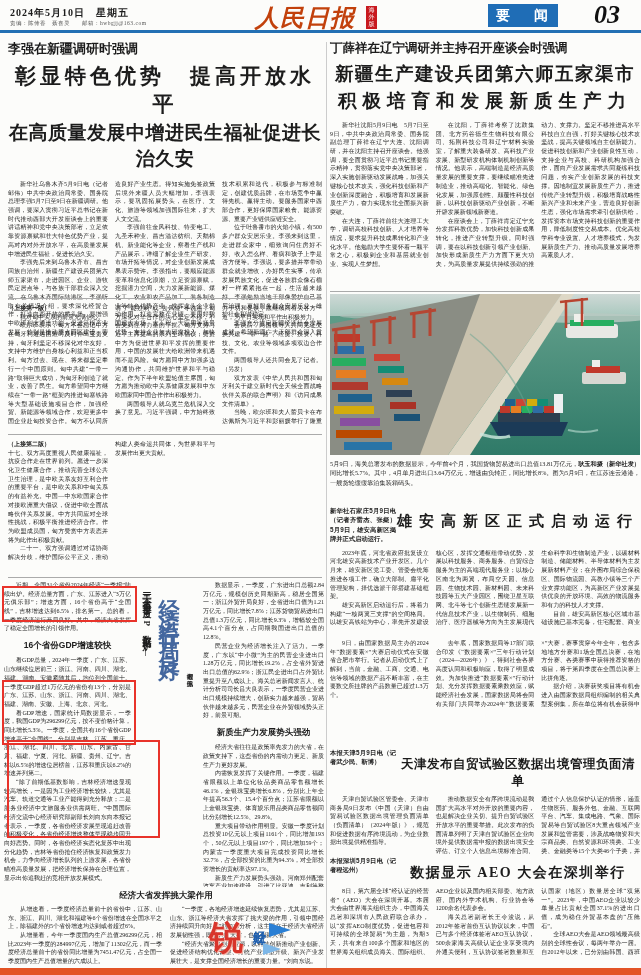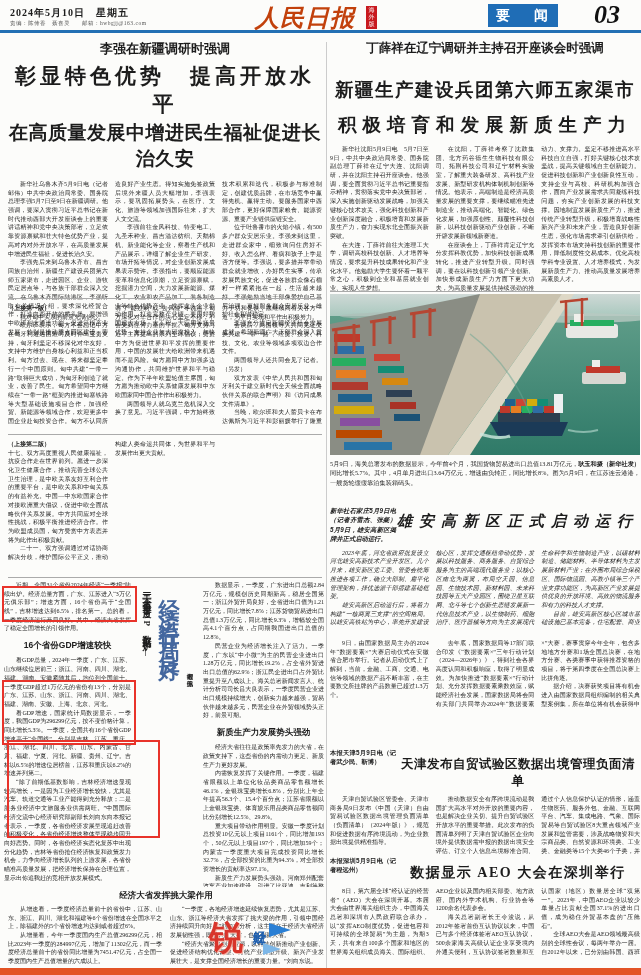--- a/index.html
+++ b/index.html
@@ -18,33 +18,33 @@
   .pageno{position:absolute;left:594px;top:0px;font-size:26px;font-weight:bold;font-style:italic;color:#111;}
   .hdr-rule{position:absolute;left:0;top:30px;width:641px;height:3px;background:#2470b4;}
   
   .body{font-size:6px;line-height:1.45;text-align:justify;overflow:hidden;}
   .body p{margin:0;text-indent:2em;}
   .body p.lead{text-indent:0;}
   .cols3{column-count:3;column-gap:7px;column-fill:auto;}
   .cols2{column-count:2;column-gap:8px;column-fill:auto;}
   .rule-h{position:absolute;height:1px;background:#aaa;}
   .rule-v{position:absolute;width:1px;background:#ccc;}
-  .kicker{font-family:"Liberation Sans","DejaVu Sans",sans-serif;font-weight:bold;text-align:center;}
+  .kicker{font-family:"Liberation Sans","DejaVu Sans",sans-serif;font-weight:bold;text-align:left;}
   .headline{font-weight:bold;text-align:center;}
   
   .a1{position:absolute;left:8px;top:40px;width:314px;}
   .a1 .kicker{font-size:13px;margin-bottom:4px;}
   .a1 .h1{font-size:21px;letter-spacing:4px;}
   .a1 .h2{font-size:19px;letter-spacing:.5px;margin-top:2px;}
   .a1 .body{height:162px;margin-top:8px;}
   
   .a2{position:absolute;left:330px;top:40px;width:310px;}
-  .a2 .kicker{font-size:12.5px;margin-bottom:20px;}
+  .a2 .kicker{font-size:12.5px;margin-bottom:4px;}
   .a2 .h1{font-size:18.5px;letter-spacing:1.5px;}
-  .a2 .h2{font-size:18.5px;letter-spacing:6px;margin-top:10px;}
+  .a2 .h2{font-size:18.5px;letter-spacing:6px;margin-top:2px;}
   .a2 .body{height:156px;margin-top:8px;}
   
   .jump1{position:absolute;left:8px;top:304px;width:314px;height:124px;}
   .jump2{position:absolute;left:8px;top:440px;width:314px;height:131px;}
   .jump-mark{font-weight:bold;}
   
   .photo{position:absolute;left:330px;top:294px;width:310px;height:161px;}
   .caption{position:absolute;left:330px;top:459px;width:310px;font-size:6.2px;line-height:1.5;text-align:justify;}
   .caption .credit{font-weight:bold;float:right;}
   
@@ -229,21 +229,21 @@
         <path d="M238,136 q16,4 30,0" stroke="#bfe0d5" stroke-width="2" fill="none" opacity=".6"></path>
       </g>
       <path d="M140,40 q40,30 60,80" stroke="#67a391" stroke-width="1.5" fill="none" opacity=".5"></path>
     </svg>
   </div>
   <div class="caption">
     <span class="credit">耿玉和摄（新华社发）</span>
     <span>5月9日，海关总署发布的数据显示，今年前4个月，我国货物贸易进出口总值13.81万亿元，同比增长5.7%。其中，4月单月进出口3.64万亿元，增速由负转正，同比增长8%。图为5月9日，在江苏连云港港，一艘货轮缓缓靠泊集装箱码头。</span>
   </div>
 
-  <div class="r-art" style="top:506px;font-style:italic;">
+  <div class="r-art" style="top:506px;">
     <div class="r-head-row">
       <div class="dateline">新华社石家庄5月9日电（记者齐雷杰、张粲）5月9日，雄安高新区揭牌并正式启动运行。</div>
       <div class="r-headline xa-h">雄安高新区正式启动运行</div>
     </div>
     <div class="body cols3 r-body" style="height:82px;">
         <p>2023年底，河北省政府批复设立河北雄安高新技术产业开发区。几个月来，雄安新区党工委、管委会统筹推进各项工作，确立大部制、扁平化管理架构，择优选派干部搭建基础框架。</p>
         <p>雄安高新区启动运行后，将着力构建“一核两翼三支撑”的空间格局。以雄安高铁站为中心，率先开发建设核心区，发挥交通枢纽带动优势，发展以科技服务、商务服务、自贸综合服务为主的高端现代服务业；以核心区南北为两翼，布局空天园、信息园、生物技术园、新材料园、未来科技园等五大产业园区，围绕卫星互联网、北斗等七个创新生态链发展新一代信息技术产业，以生物制药、细胞治疗、医疗器械等方向为主发展现代生命科学和生物制造产业，以碳材料制造、储能材料、半导体材料为主发展新材料产业；在外围布局综合保税区、国际物流园、高教小镇等三个产业支撑功能区，为高新区产业发展提供优良的开放环境、高效的物流服务和有力的科技人才支撑。</p>
         <p>目前，雄安高新区核心区城市基础设施已基本完备，住宅配套、商业楼宇、公共设施陆续交付，一批高新技术企业正加速落地。</p>
       </div>
   </div>

